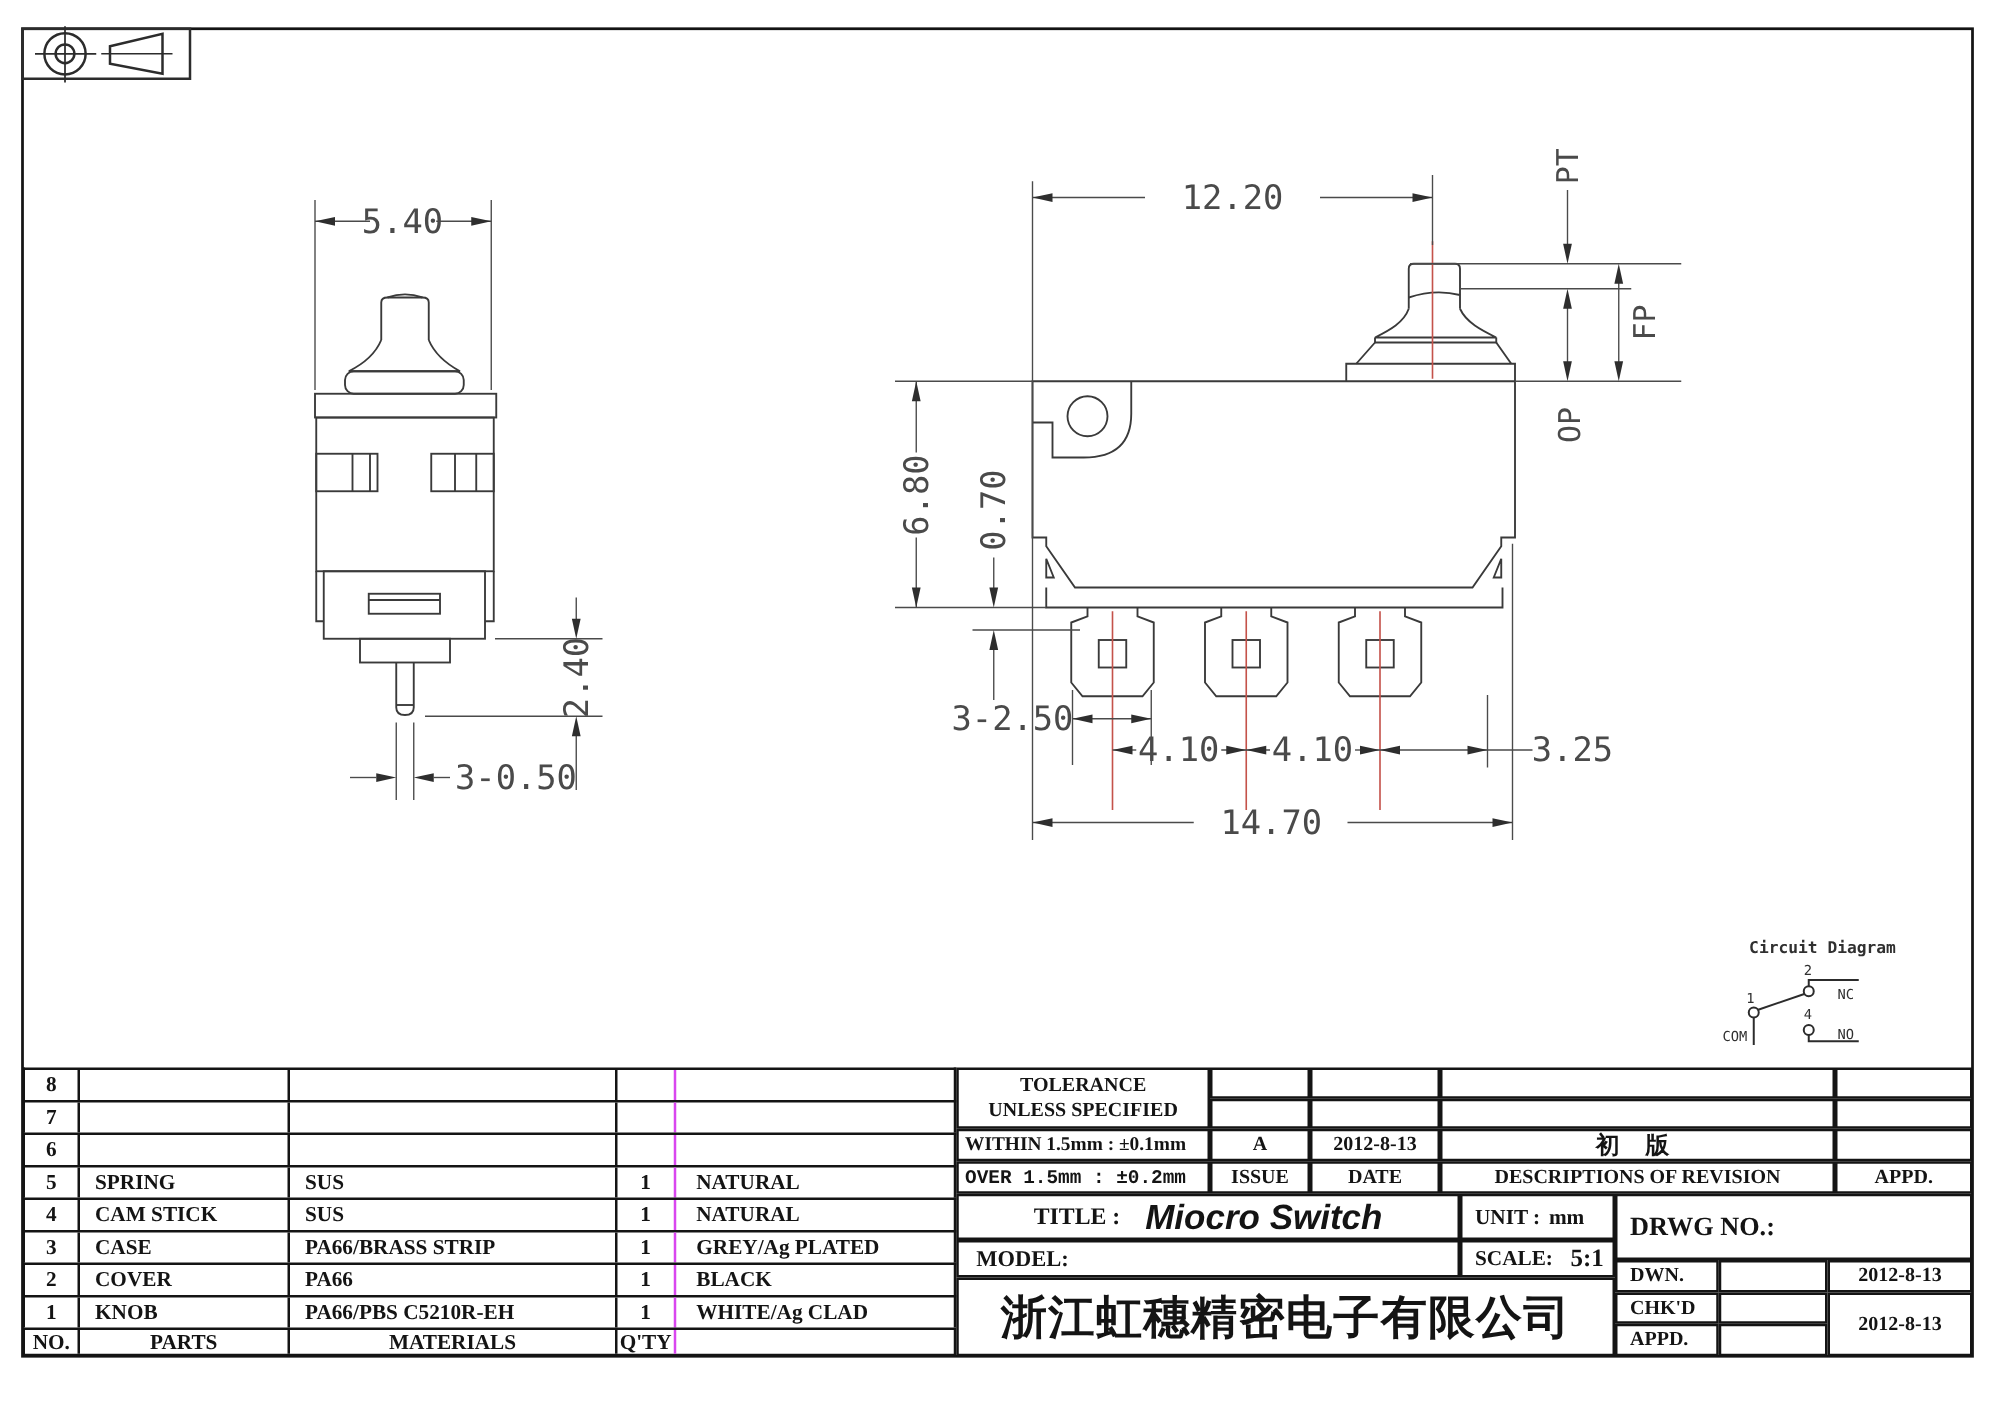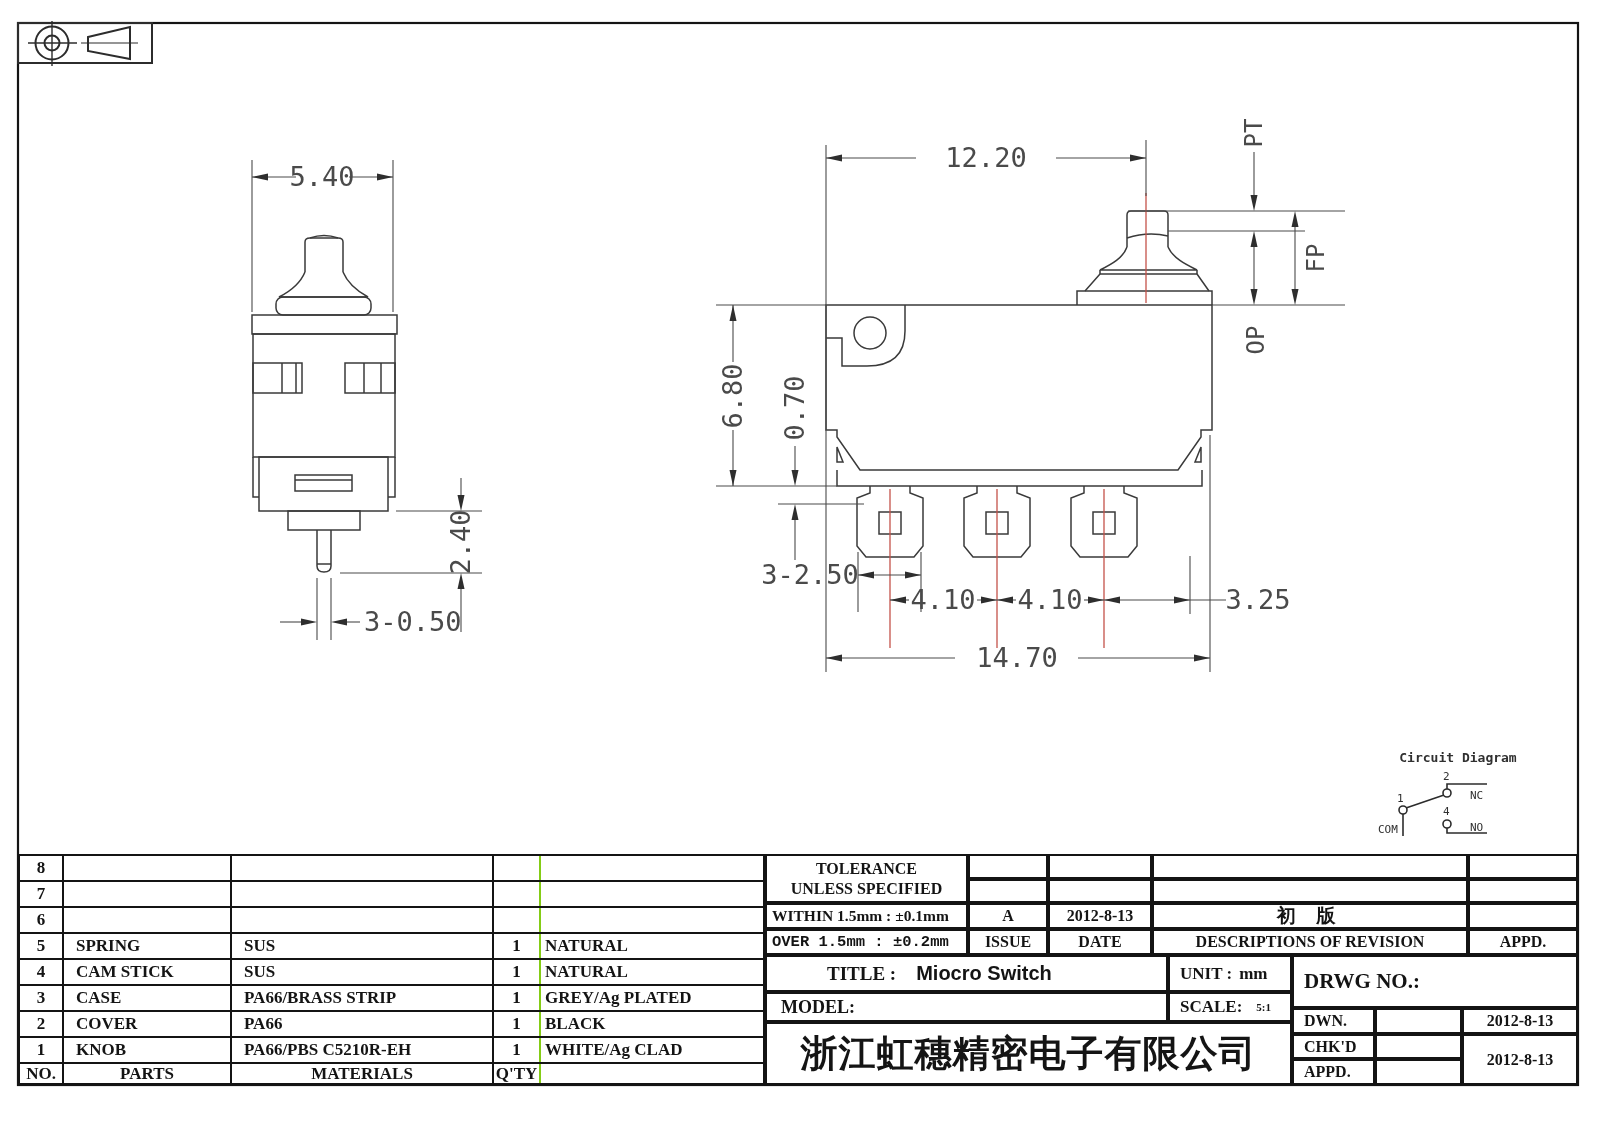--- a/index.html
+++ b/index.html
@@ -15,21 +15,21 @@
   .cen{justify-content:center;text-align:left;}
   .lft{justify-content:flex-start;padding-left:10px;}
   .bserif{font-weight:bold;font-family:"Liberation Serif",serif;}
   .prow{position:absolute;left:18px;width:747px;border:2px solid #141414;border-bottom:none;
         box-sizing:border-box;display:flex;}
   .prow>div{box-sizing:border-box;display:flex;align-items:center;font-weight:bold;font-size:17px;}
   .c-no{width:42px;justify-content:center;}
   .c-parts{width:168px;border-left:2px solid #141414;padding-left:12px;}
   .c-mat{width:262px;border-left:2px solid #141414;padding-left:12px;}
   .c-qty{width:47px;border-left:2px solid #141414;justify-content:center;}
-  .c-rem{flex:1;border-left:2px solid #84cc16;padding-left:4px;}
+  .c-rem{flex:1;border-left:2px solid #d946ef;padding-left:16px;}
   .hdr .c-parts,.hdr .c-mat{justify-content:center;padding-left:0;}
 </style>
 </head>
 <body>
 
 <div class="page">
 
 <svg width="1600" height="1131" viewBox="0 0 1600 1131" style="position:absolute;left:0;top:0;">
 
   <g stroke="#141414" fill="none" stroke-width="2.2">
@@ -331,32 +331,32 @@
   <div class="cell cen bserif" style="left:1152px;top:903px;width:316px;height:26px;font-size:19px;letter-spacing:8px;">初 版</div>
   <div class="cell cen bserif" style="left:1152px;top:929px;width:316px;height:26px;font-size:16px;">DESCRIPTIONS OF REVISION</div>
 
   <div class="cell" style="left:1468px;top:854px;width:110px;height:25px;"></div>
   <div class="cell" style="left:1468px;top:879px;width:110px;height:24px;"></div>
   <div class="cell" style="left:1468px;top:903px;width:110px;height:26px;"></div>
   <div class="cell cen bserif" style="left:1468px;top:929px;width:110px;height:26px;font-size:16px;">APPD.</div>
 
   <div class="cell" style="left:765px;top:955px;width:403px;height:37px;padding-left:14px;">
     <span class="bserif" style="font-size:19px;margin-left:46px;">TITLE :</span>
-    <span style="font-family:'Liberation Sans',sans-serif;font-weight:bold;font-size:20px;margin-left:20px;">Miocro Switch</span>
+    <span style="font-family:'Liberation Sans',sans-serif;font-weight:bold;font-size:28px;margin-left:20px;font-style:italic;">Miocro Switch</span>
   </div>
   <div class="cell" style="left:1168px;top:955px;width:124px;height:37px;padding-left:10px;">
     <span class="bserif" style="font-size:17px;">UNIT :</span>
     <span class="bserif" style="font-size:17px;margin-left:7px;">mm</span>
   </div>
   <div class="cell lft bserif" style="left:1292px;top:955px;width:286px;height:53px;font-size:21px;align-items:center;">DRWG NO.:</div>
 
   <div class="cell lft bserif" style="left:765px;top:992px;width:403px;height:30px;font-size:18px;padding-left:14px;">MODEL:</div>
   <div class="cell" style="left:1168px;top:992px;width:124px;height:30px;padding-left:10px;">
     <span class="bserif" style="font-size:17px;text-align:center;">SCALE:</span>
-    <span class="bserif" style="font-size:11px;margin-left:14px;">5:1</span>
+    <span class="bserif" style="font-size:20px;margin-left:14px;">5:1</span>
   </div>
 
   <div class="cell cen" style="left:765px;top:1022px;width:527px;height:63px;font-family:'Liberation Sans',sans-serif;font-weight:900;font-size:37px;letter-spacing:1px;">浙江虹穗精密电子有限公司</div>
 
   <div class="cell lft bserif" style="left:1292px;top:1008px;width:83px;height:26px;font-size:16px;">DWN.</div>
   <div class="cell" style="left:1375px;top:1008px;width:87px;height:26px;"></div>
   <div class="cell cen bserif" style="left:1462px;top:1008px;width:116px;height:26px;font-size:16px;">2012-8-13</div>
 
   <div class="cell lft bserif" style="left:1292px;top:1034px;width:83px;height:25px;font-size:16px;">CHK'D</div>
   <div class="cell" style="left:1375px;top:1034px;width:87px;height:25px;"></div>

